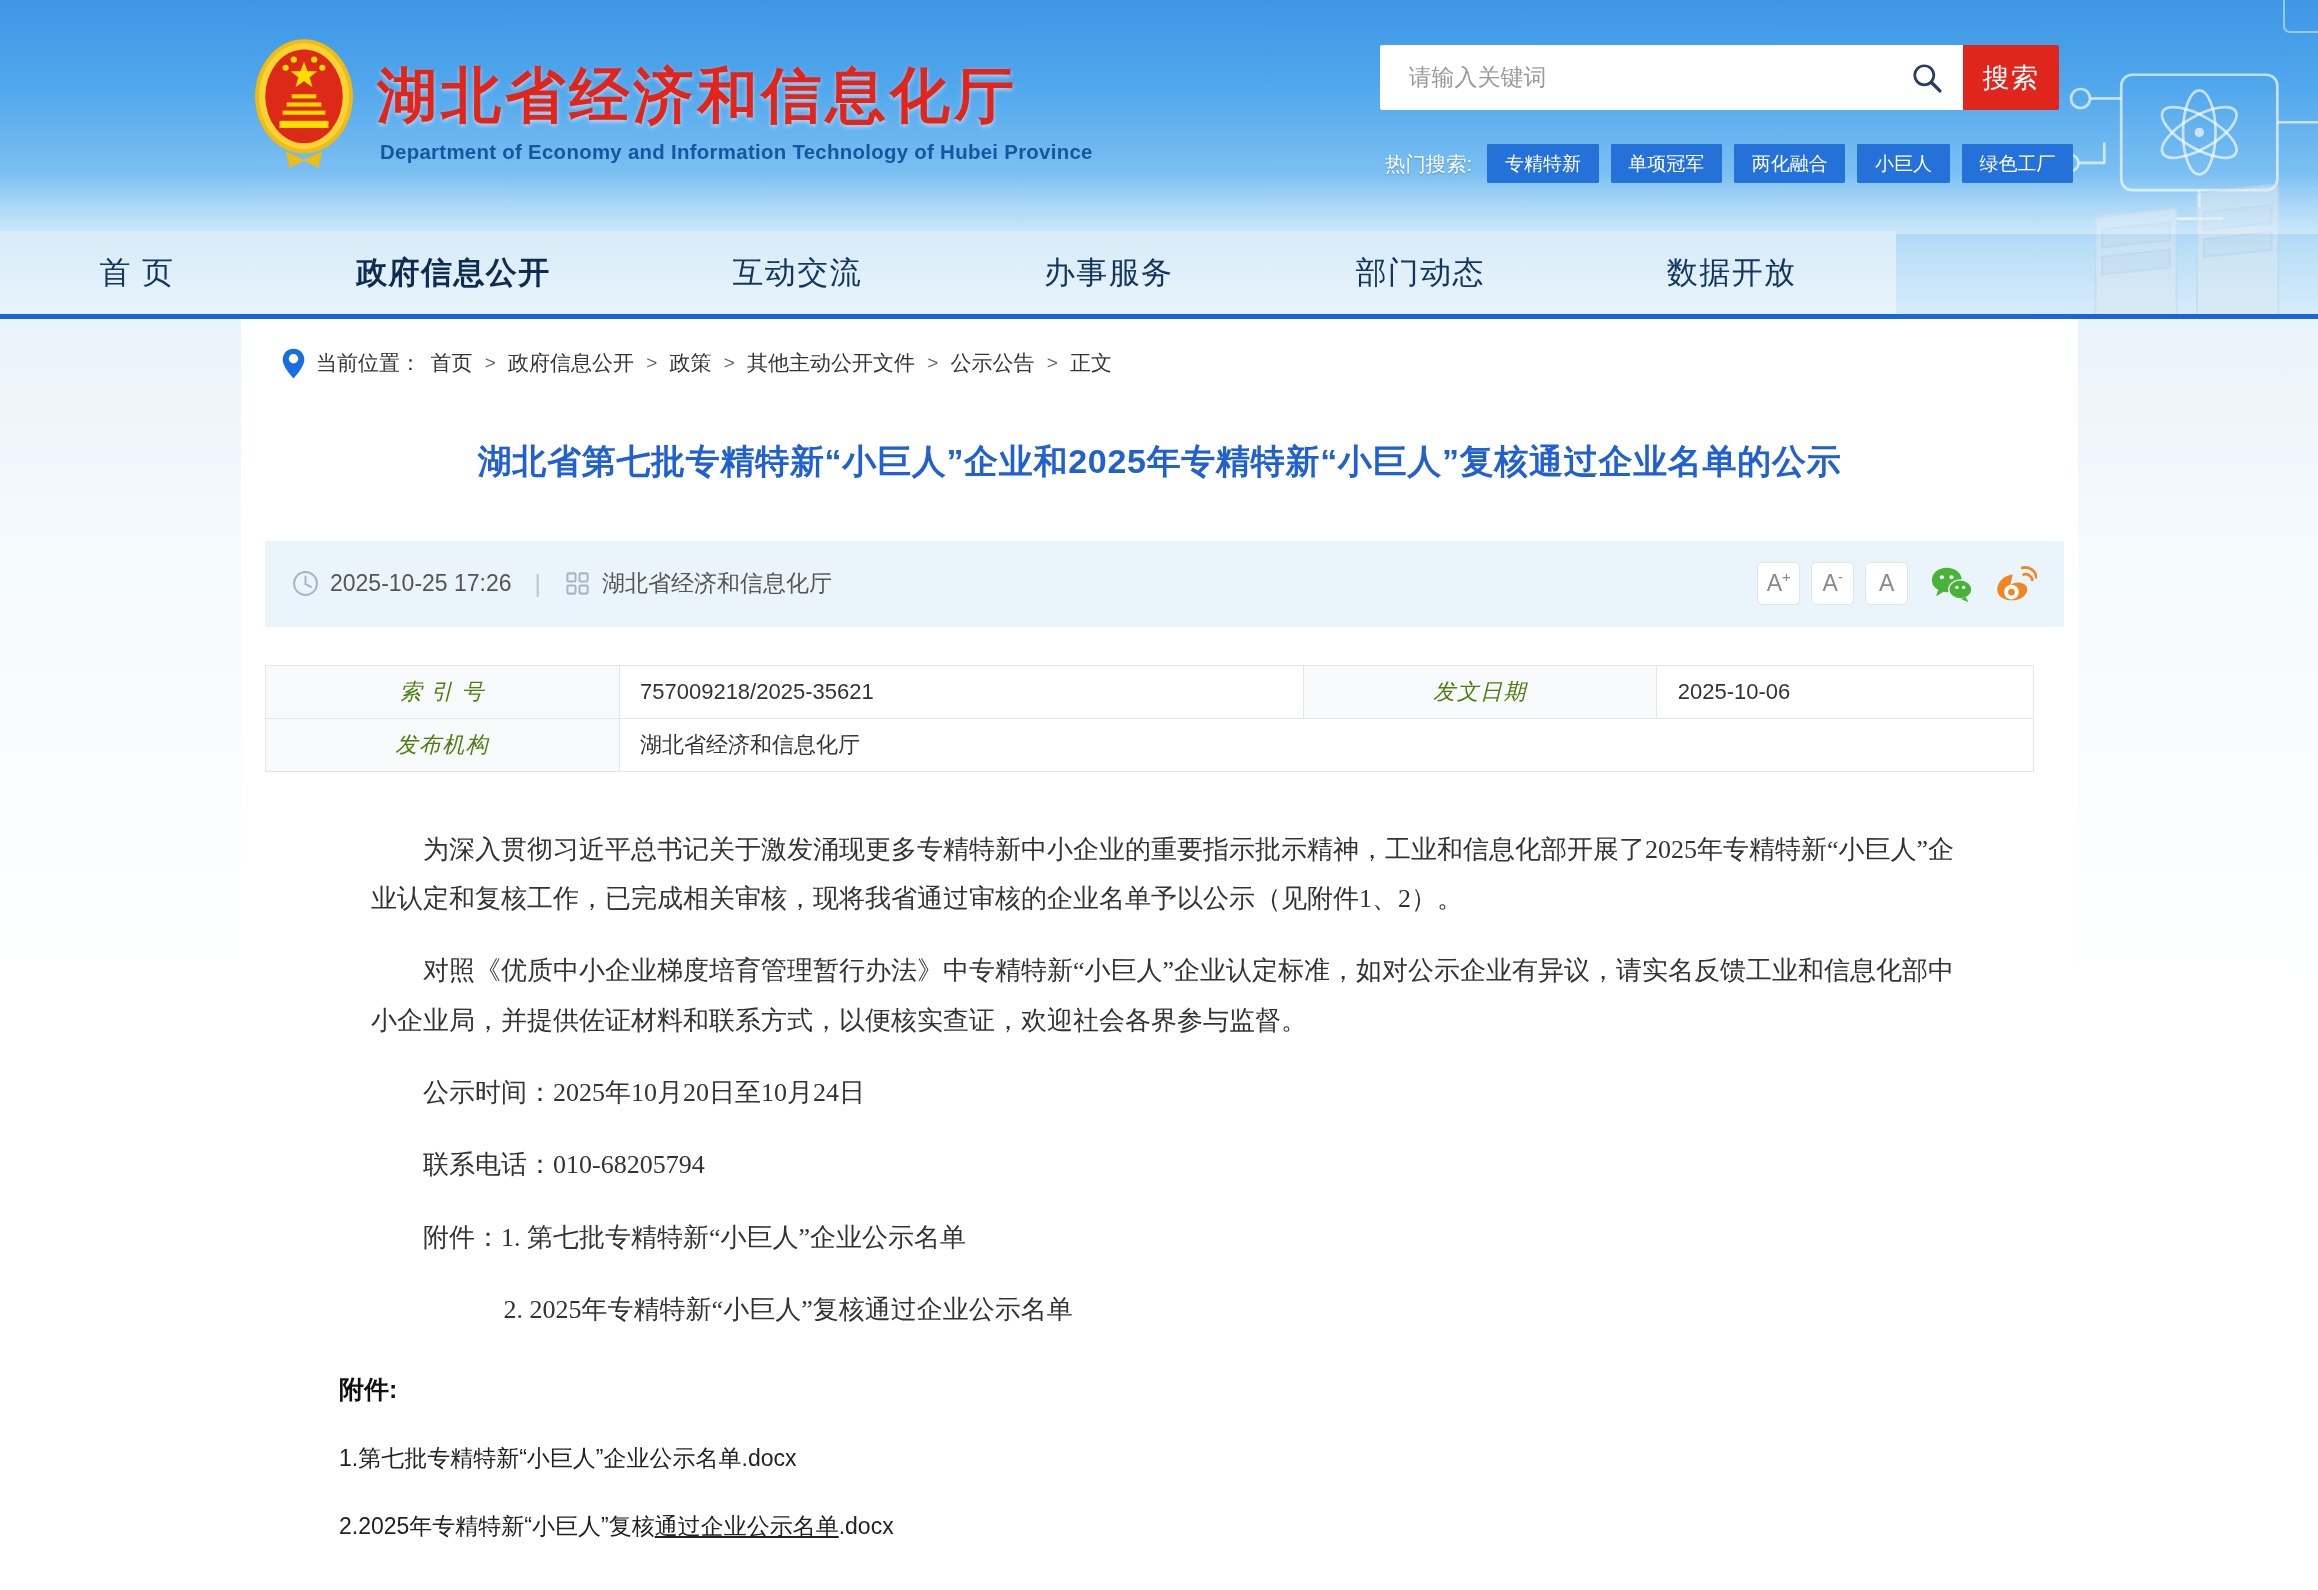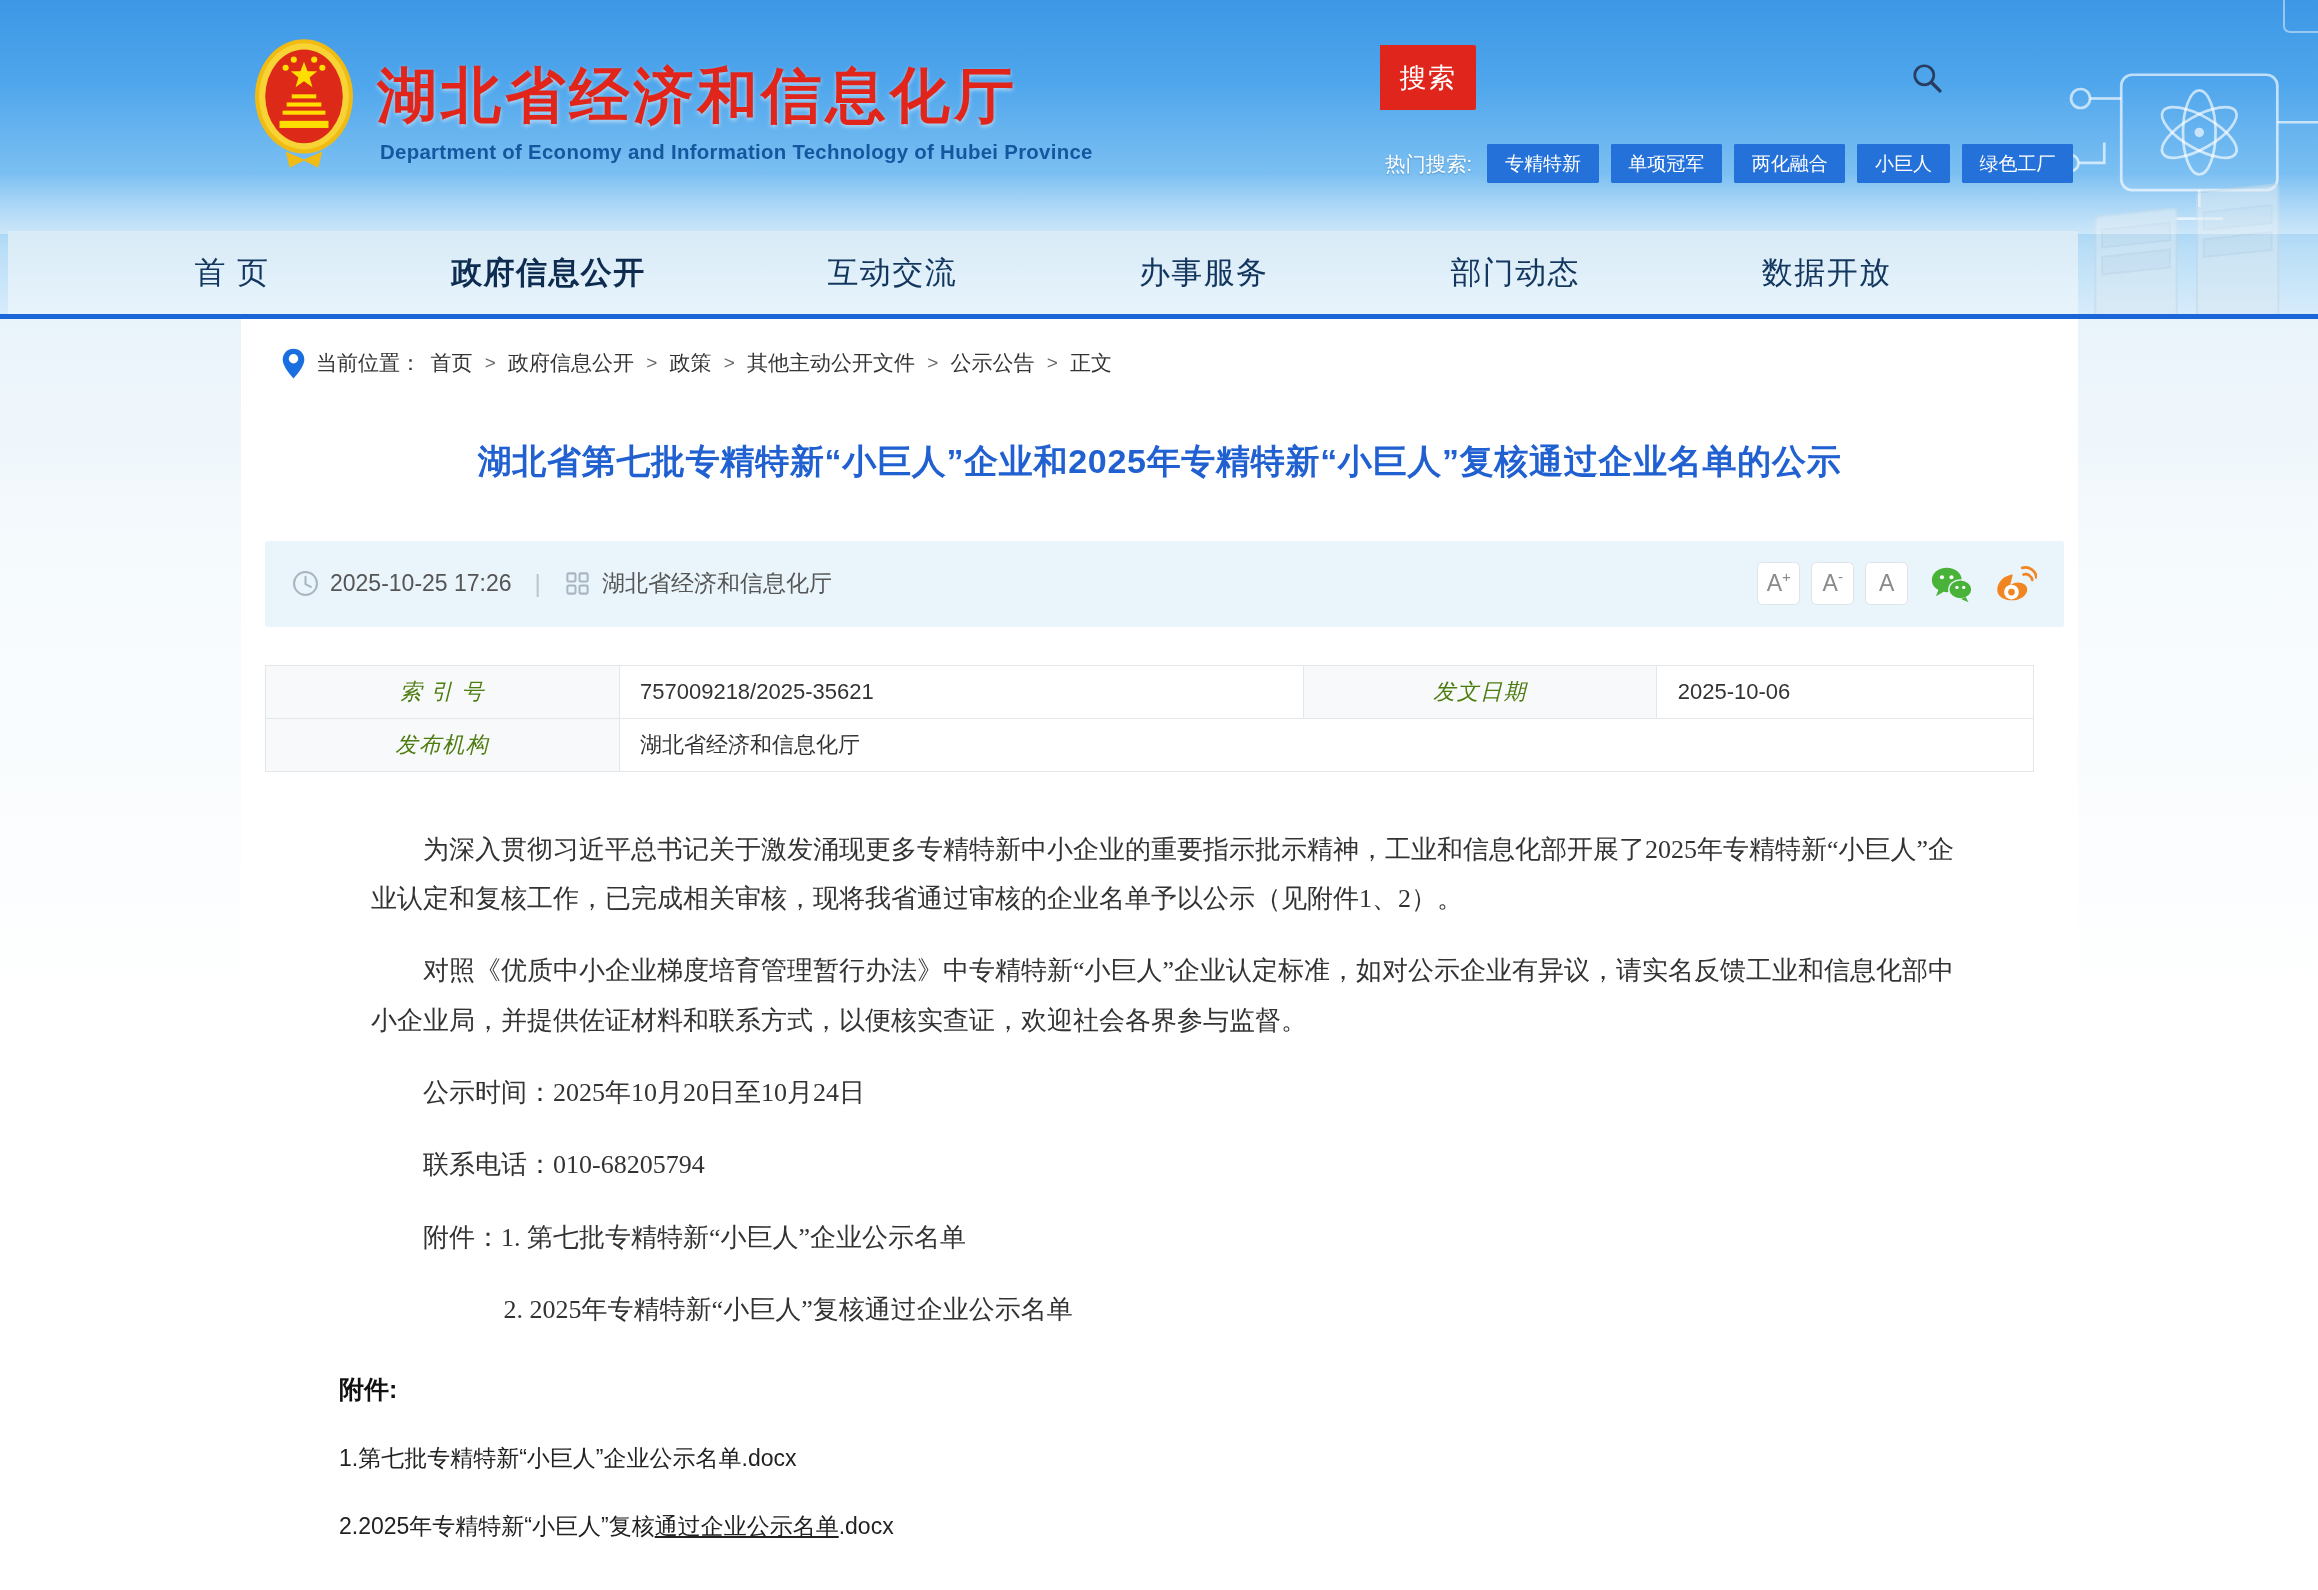--- a/index.html
+++ b/index.html
@@ -32,21 +32,21 @@
   .search-input::placeholder { color:#9a9a9a; }
   .search-mag { position:absolute; right:115px; top:16.3px; }
   .search-btn { width:96px; height:65px; background:#e0261c; color:#fff; font-size:27px;
     border:none; cursor:pointer; border-radius:0 2px 2px 0; font-family:inherit; letter-spacing:1.4px; }
 
   .hot-row { position:absolute; left:1385px; top:144px; display:flex; align-items:center; }
   .hot-label { color:#fff; font-size:20.4px; margin-right:15px; white-space:nowrap; text-shadow:0 0.7px 2px rgba(0,60,120,.35); }
   .hot-tag { display:inline-block; background:#2472d9; color:#fff; font-size:19px; line-height:39px;
     height:39px; padding:0 17.7px; margin-right:12px; cursor:pointer; white-space:nowrap; border-radius:1.4px; }
 
-  .nav-band { position:absolute; left:8px; top:231px; width:2070px; height:83px; z-index:2;
+  .nav-band { position:absolute; left:0; top:231px; width:1896px; height:83px; z-index:2;
     background:linear-gradient(180deg,rgba(219,236,247,.92) 0%,rgba(234,245,252,.9) 100%); }
   .nav-inner { width:1697px; margin:0 auto; height:100%; display:flex; justify-content:space-between; align-items:center; }
   .nav-item { font-size:31px; color:#12365e; font-weight:500; cursor:pointer; white-space:nowrap; letter-spacing:1.4px; }
   .nav-item.active { font-weight:800; color:#0d2c50; }
   .blue-rule { position:absolute; left:0; top:314px; width:2319px; height:5.4px; background:#1a66d9; z-index:3; }
 
   
   .page-bg { position:absolute; left:0; top:319px; width:2319px; height:1271px;
     background:linear-gradient(180deg,#e9f3fa 0%,#f5fafd 18%,#ffffff 55%); }
   .content-card { position:absolute; left:241px; top:319px; width:1837px; height:1271px;
@@ -136,20 +136,21 @@
     <rect x="33" y="64" width="34" height="4" fill="#ffde00"></rect>
     <rect x="29" y="72" width="42" height="4" fill="#ffde00"></rect>
     <rect x="26" y="82" width="48" height="7" fill="#ffde00"></rect>
     <path d="M32 112 L50 120 L68 112 L64 128 L50 121 L36 128 Z" fill="#f0bb13"></path>
   </svg>
 
   <div class="site-title">湖北省经济和信息化厅</div>
   <div class="site-subtitle">Department of Economy and Information Technology of Hubei Province</div>
 
   <div class="search-box">
+    <input class="search-input" type="text" placeholder="请输入关键词" style="">
     <svg class="search-mag" width="34" height="34" viewBox="0 0 50 50">
       <circle cx="21" cy="21" r="14" fill="none" stroke="#283d60" stroke-width="4"></circle>
       <line x1="32" y1="32" x2="44" y2="44" stroke="#283d60" stroke-width="5" stroke-linecap="round"></line>
     </svg>
     <button class="search-btn">搜索</button>
   </div>
 
   <div class="hot-row">
     <span class="hot-label">热门搜索:</span>
     <span class="hot-tag">专精特新</span>

